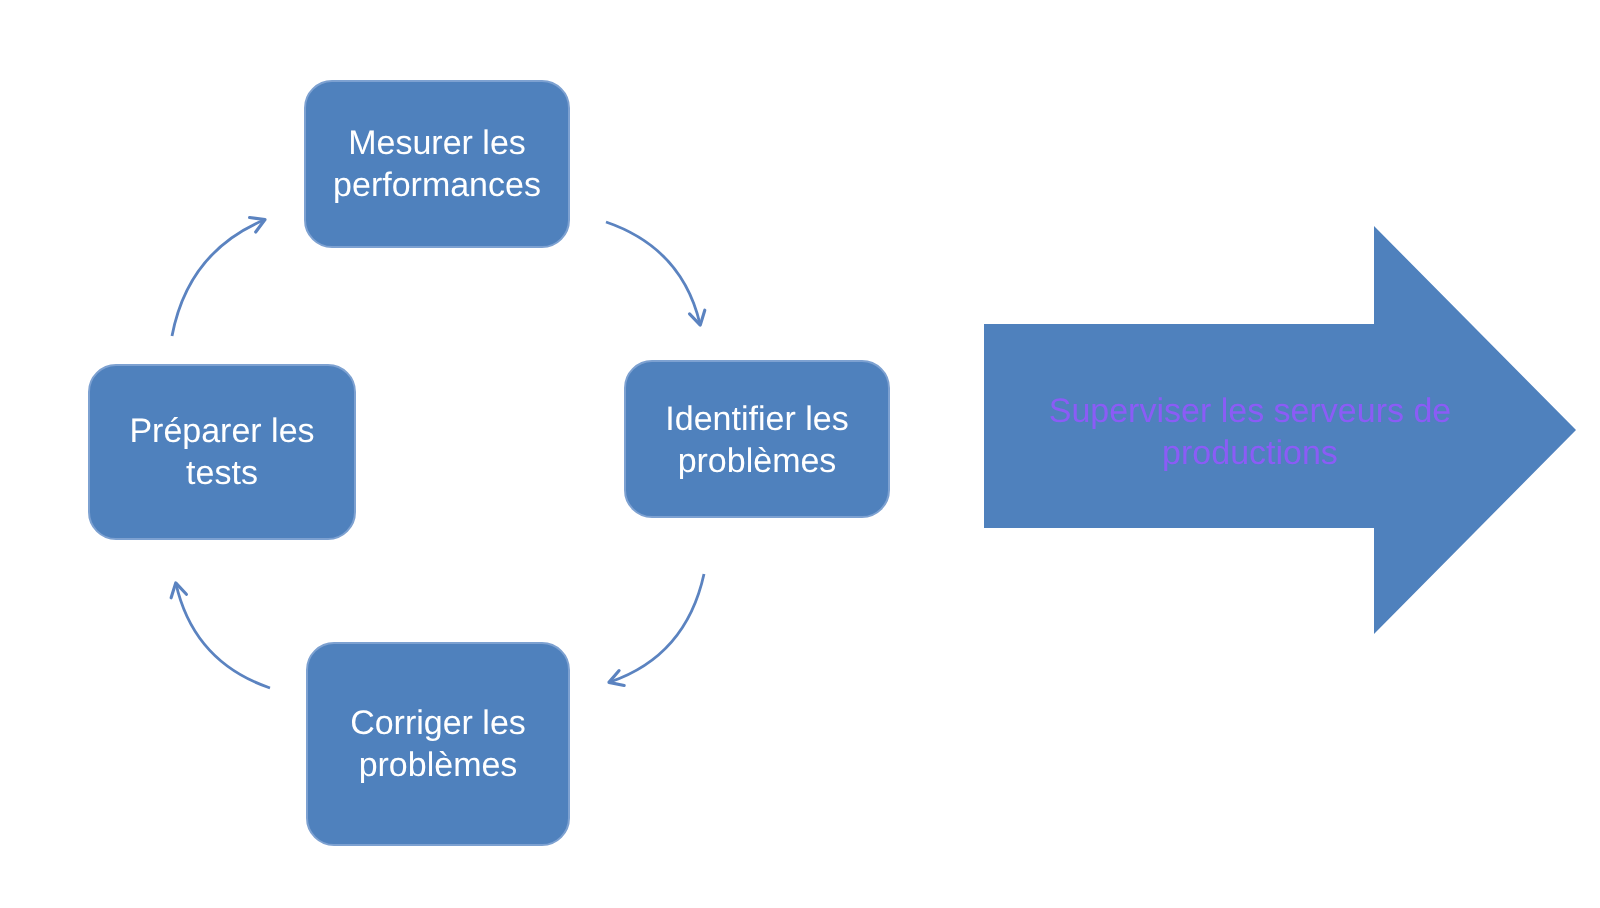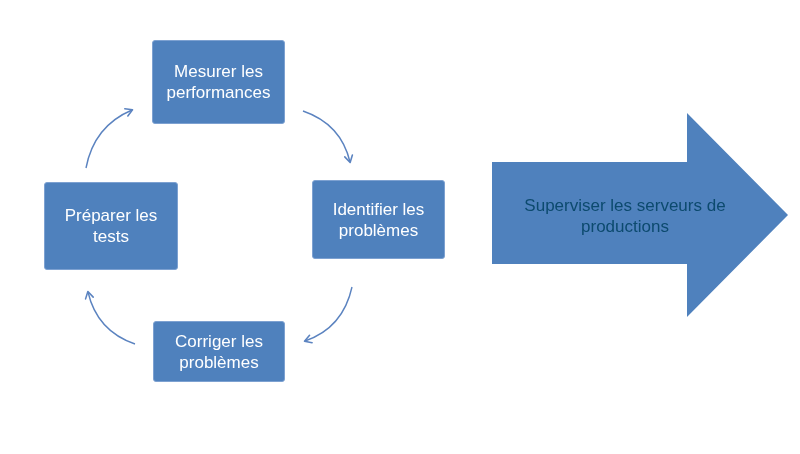--- a/index.html
+++ b/index.html
@@ -19,46 +19,46 @@
     position: absolute;
     left: 0;
     top: 0;
     width: 800px;
     height: 454px;
   }
   .cycle-node {
     position: absolute;
     background: #4f81bd;
     border: 1px solid #7da1d1;
-    border-radius: 3px;
+    border-radius: 14px;
     box-sizing: border-box;
     display: flex;
     align-items: center;
     justify-content: center;
     text-align: center;
     color: #ffffff;
     font-size: 17px;
     line-height: 21px;
     padding: 0 8px;
   }
   .node-top    { left: 152px; top: 40px;  width: 133px; height: 84px; }
   .node-right  { left: 312px; top: 180px; width: 133px; height: 79px; justify-content: center; }
-  .node-bottom { left: 153px; top: 321px; width: 132px; height: 61px; }
+  .node-bottom { left: 153px; top: 321px; width: 132px; height: 102px; }
   .node-left   { left: 8px;   top: 182px; width: 134px; height: 88px; margin-left: 36px; }
   .arrow-label {
     position: absolute;
     left: 505px;
     top: 193px;
     width: 240px;
     height: 46px;
     display: flex;
     align-items: center;
     justify-content: center;
     text-align: center;
-    color: #0c4a6e;
+    color: #8b5cf6;
     font-size: 17px;
     line-height: 21px;
   }
 </style>
 </head>
 <body>
 
 <div class="canvas">
 
   <svg class="connector-layer" viewBox="0 0 800 454" xmlns="http://www.w3.org/2000/svg">

